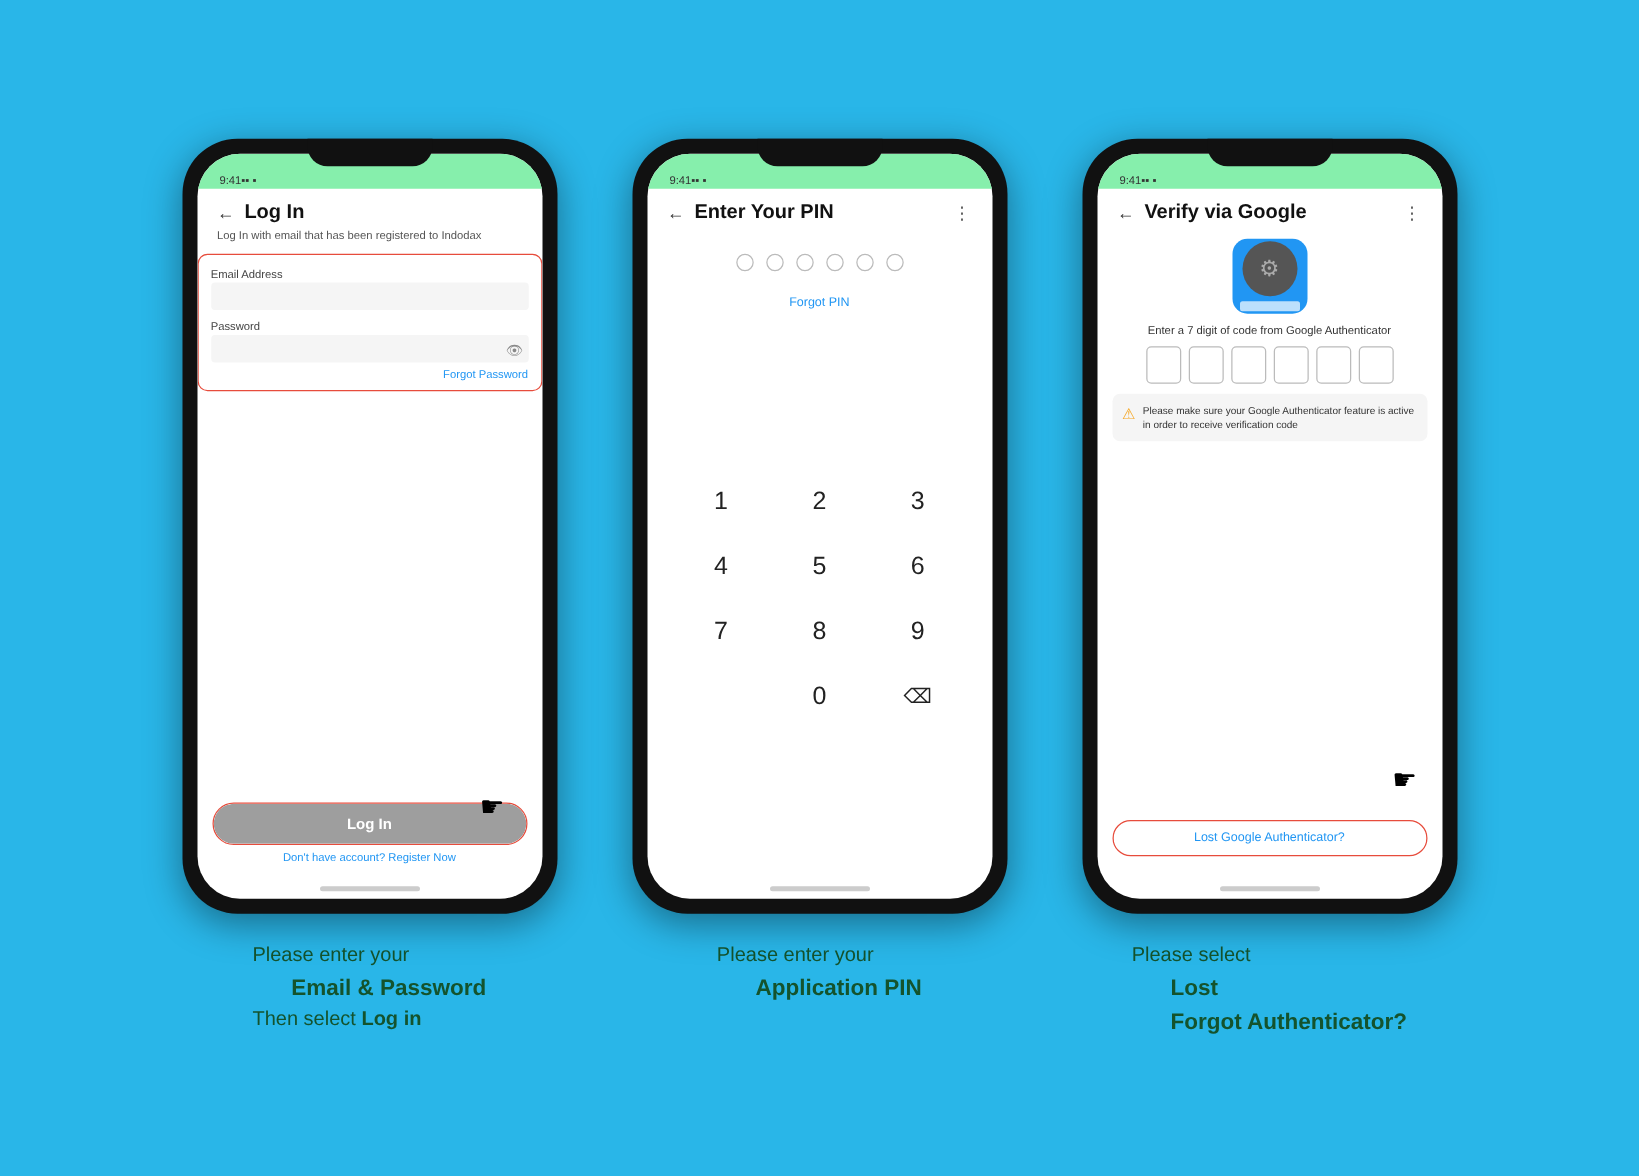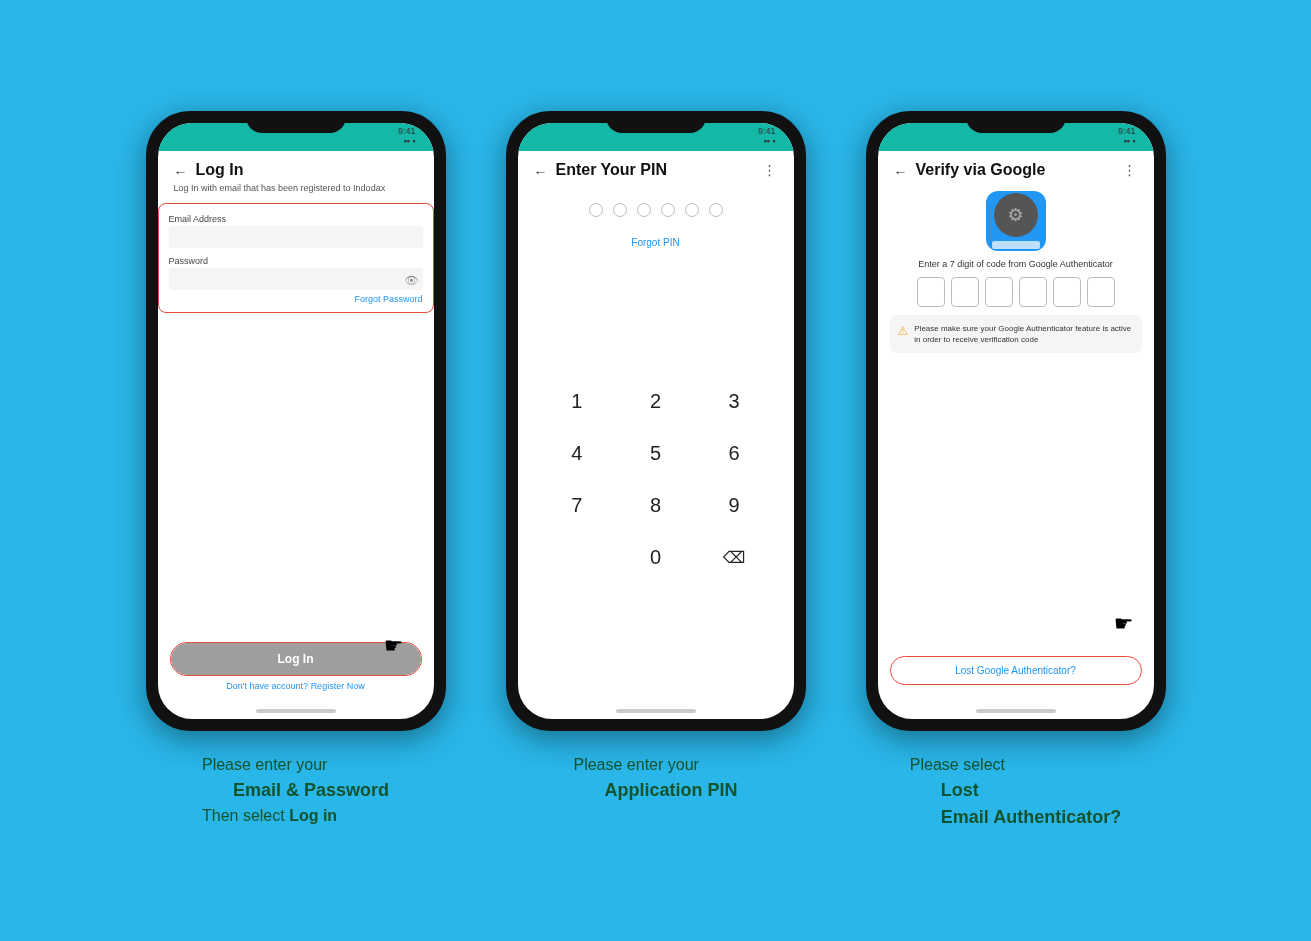--- a/index.html
+++ b/index.html
@@ -60,29 +60,28 @@
       transform: translateX(-50%);
       width: 100px;
       height: 22px;
       background: #111;
       border-radius: 0 0 16px 16px;
       z-index: 10;
     }
 
     .phone-status-bar {
       height: 28px;
-      background: #14b8a6;
+      background: #86efac;
       display: flex;
       align-items: flex-end;
-      justify-content: center;
+      justify-content: flex-start;
       padding: 0 18px 2px;
       font-size: 9px;
       color: #333;
       flex-shrink: 0;
-      flex-direction: column;
     }
 
     .phone-content {
       flex: 1;
       overflow: hidden;
       padding: 0;
       display: flex;
       flex-direction: column;
     }
 
@@ -603,18 +602,18 @@
 
         <div class="cursor-hand" style="bottom:82px; right:20px;">☛</div>
       </div>
     </div>
     <div class="caption">
       <div class="line1">Please select</div>
       <div class="line2">
         <strong>Lost</strong>
       </div>
       <div class="line2">
-        <strong>Email Authenticator?</strong>
+        <strong>Forgot Authenticator?</strong>
       </div>
     </div>
   </div>
 
 </div>
 
 </body></html>

